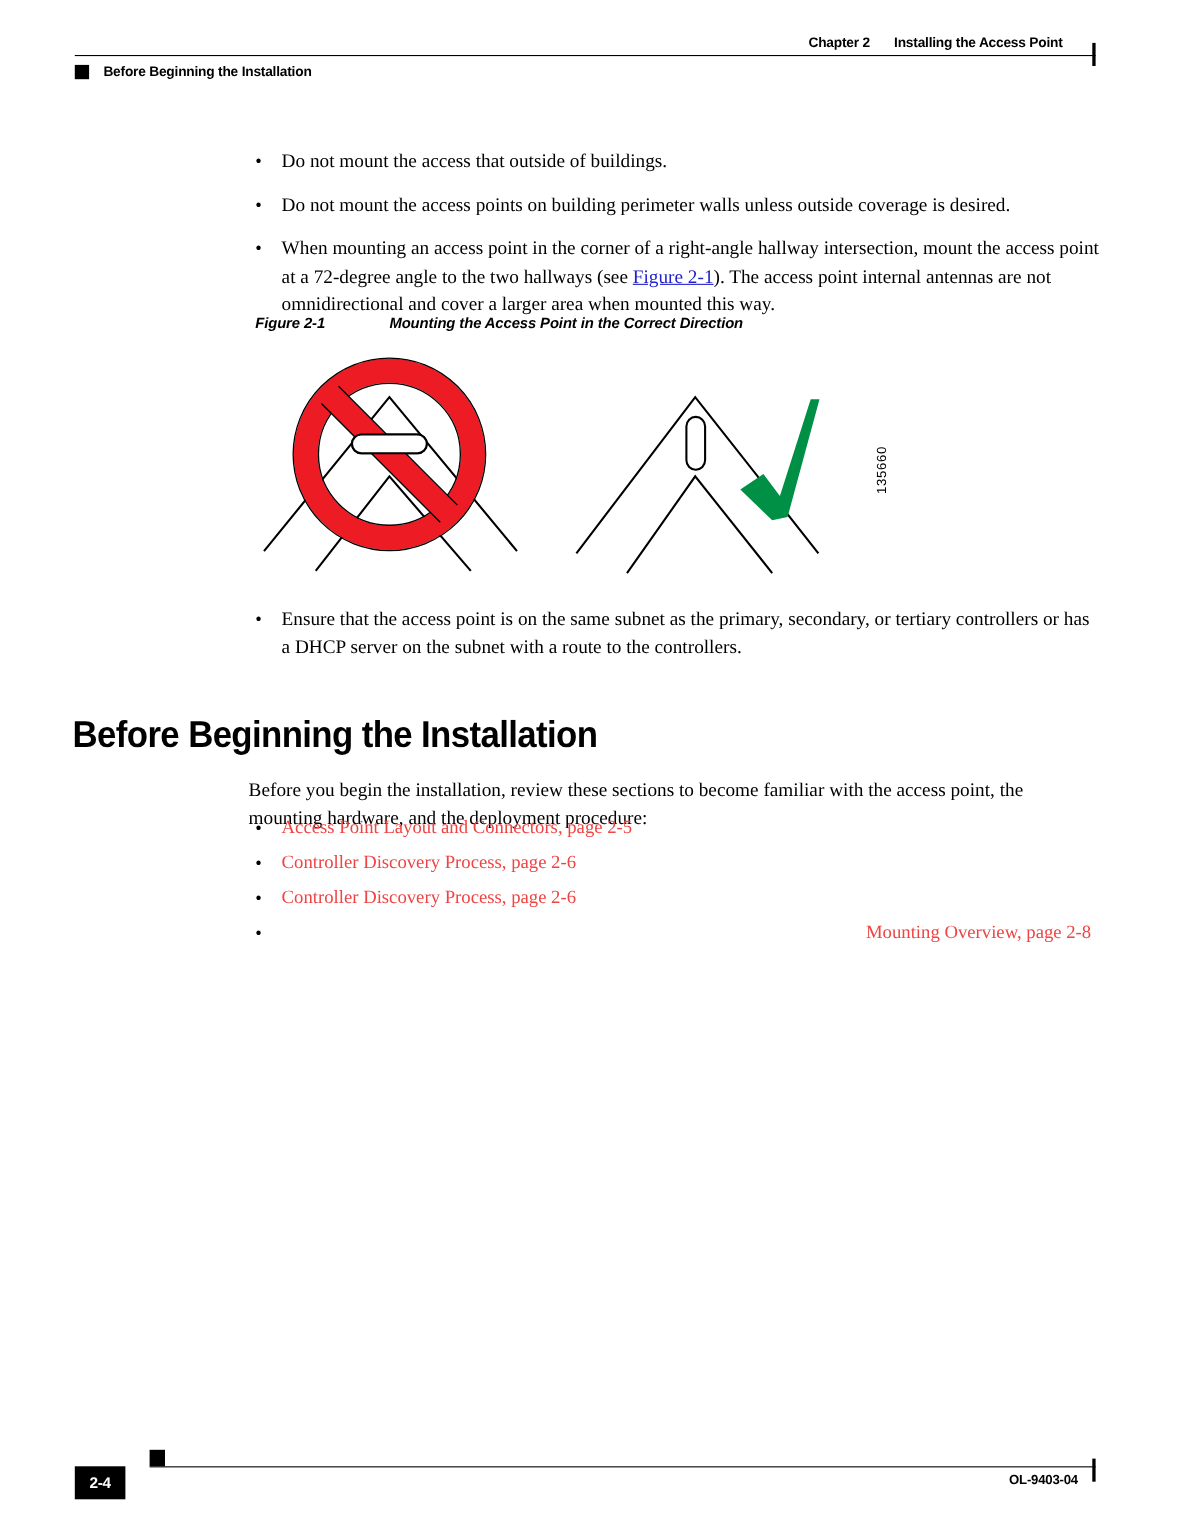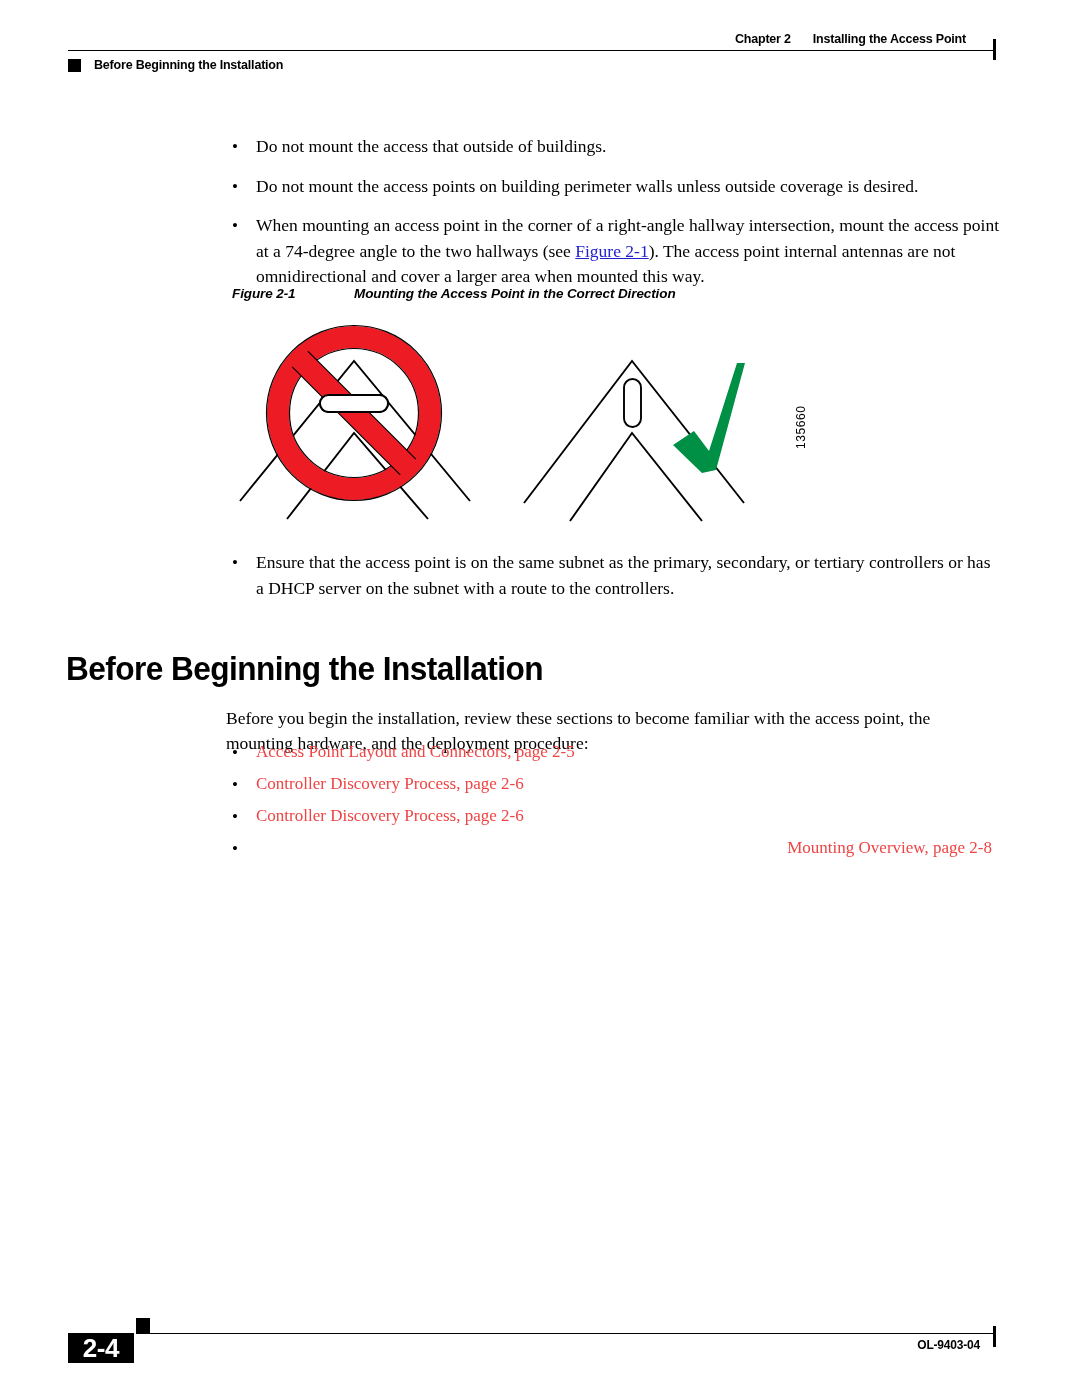--- a/index.html
+++ b/index.html
@@ -183,27 +183,27 @@
     position: absolute;
     left: 0px;
     top: 1312px;
     width: 1080px;
     height: 60px;
   }
   .footer-pagebox {
     position: absolute;
     left: 68px;
     top: 21px;
-    width: 66px;
+    width: 46px;
     height: 30px;
     background: #000000;
     color: #ffffff;
     font-family: "Liberation Sans", "DejaVu Sans", sans-serif;
     font-weight: bold;
-    font-size: 26px;
+    font-size: 14px;
     display: flex;
     align-items: center;
     justify-content: center;
     letter-spacing: -0.4px;
   }
   .footer-square {
     position: absolute;
     left: 136px;
     top: 6px;
     width: 14px;
@@ -270,21 +270,21 @@
     <div class="bullet-item">
       <span class="bullet-dot">•</span>
       <span class="bullet-text">Do not mount the access that outside of buildings.</span>
     </div>
     <div class="bullet-item">
       <span class="bullet-dot">•</span>
       <span class="bullet-text">Do not mount the access points on building perimeter walls unless outside coverage is desired.</span>
     </div>
     <div class="bullet-item">
       <span class="bullet-dot">•</span>
-      <span class="bullet-text"><span>When mounting an access point in the corner of a right-angle hallway intersection, mount the access point at a 74-degree angle to the two hallways (see </span><a class="xref" href="#">Figure 2-1</a><span>). The access point internal antennas are not omnidirectional and cover a larger area when mounted this way.</span></span>
+      <span class="bullet-text"><span>When mounting an access point in the corner of a right-angle hallway intersection, mount the access point at a 72-degree angle to the two hallways (see </span><a class="xref" href="#">Figure 2-1</a><span>). The access point internal antennas are not omnidirectional and cover a larger area when mounted this way.</span></span>
     </div>
   </div>
 
   <div class="figure-block">
     <div class="figure-caption">
       <span class="figure-caption-number">Figure 2-1</span>
       <span class="figure-caption-title">Mounting the Access Point in the Correct Direction</span>
     </div>
 
     <div class="figure-art">

